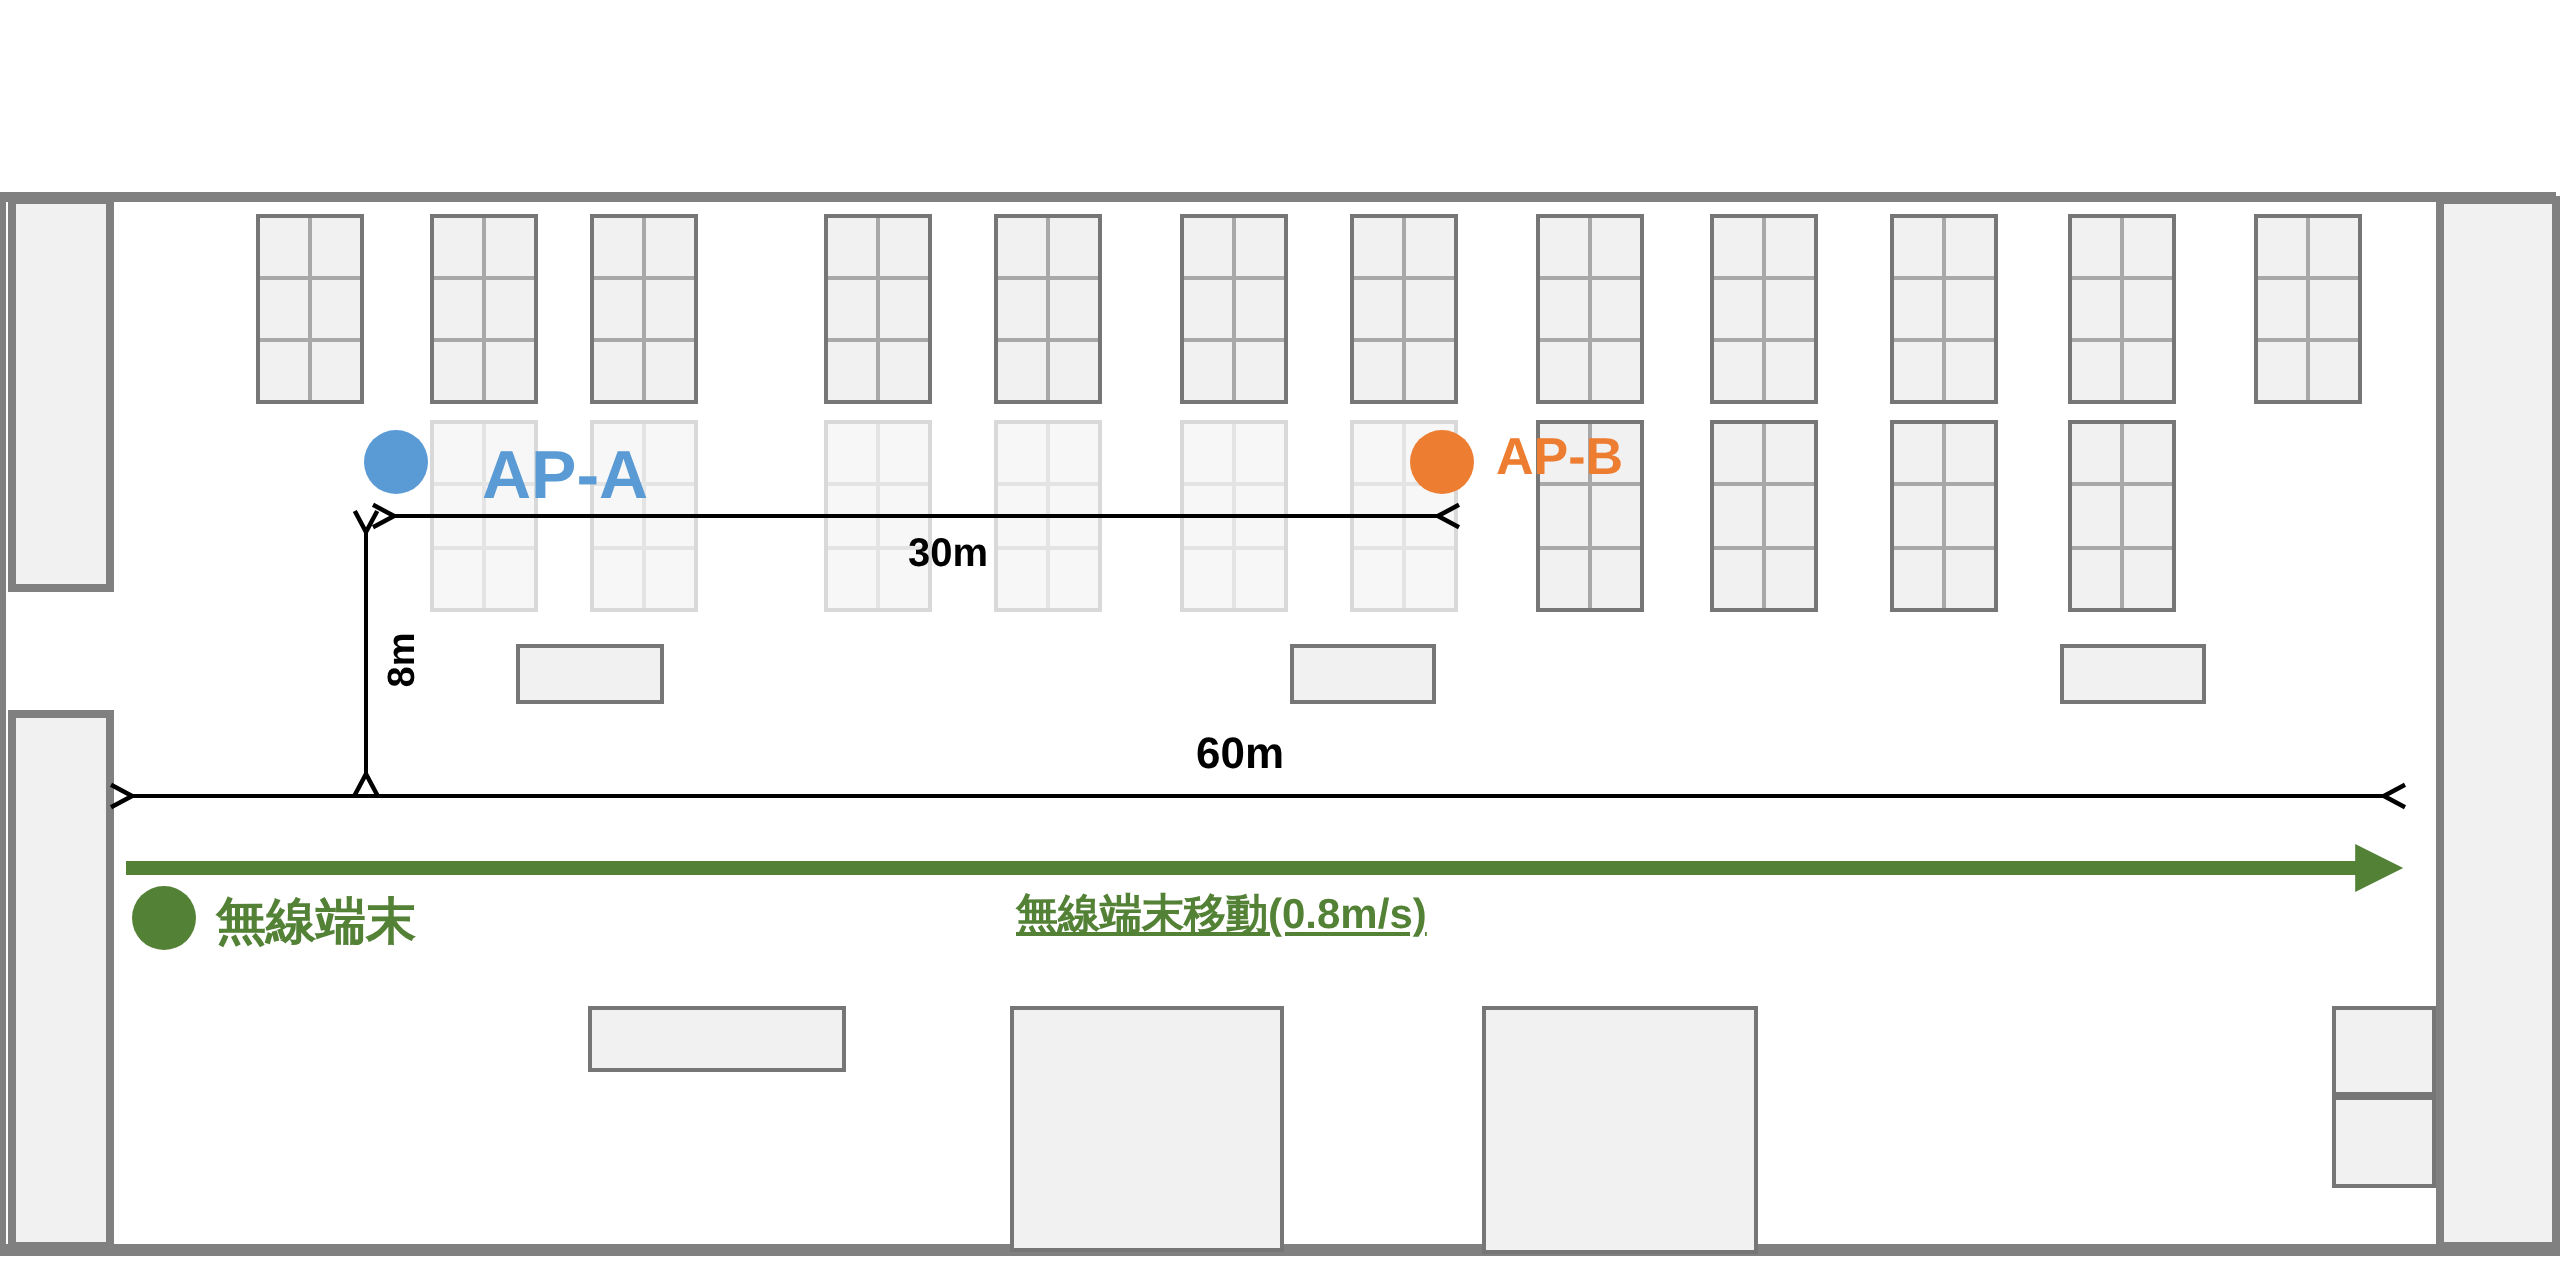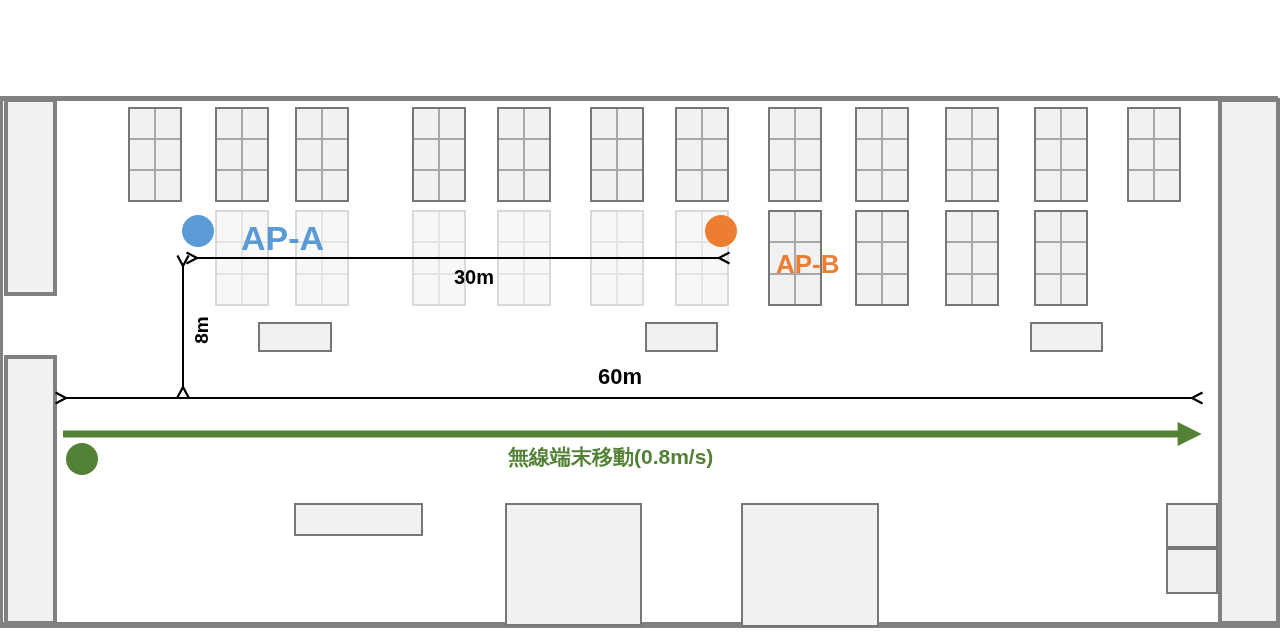--- a/index.html
+++ b/index.html
@@ -34,27 +34,27 @@
 
   
   .dot{position:absolute;width:32px;height:32px;border-radius:50%;}
   .dot.a{left:182px;top:215px;background:var(--ap-a);}
   .dot.b{left:705px;top:215px;background:var(--ap-b);}
   .dot.t{left:66px;top:443px;background:var(--terminal);}
 
   
   .lbl{position:absolute;font-weight:bold;white-space:nowrap;}
   .lbl.ap-a{left:222px;top:219px;font-size:34px;color:var(--ap-a);margin-left:19px;}
-  .lbl.ap-b{left:776px;top:213px;font-size:26px;color:var(--ap-b);margin-top:36px;}
+  .lbl.ap-b{left:748px;top:213px;font-size:26px;color:var(--ap-b);}
   .lbl.m30{left:434px;top:266px;width:60px;text-align:right;font-size:20px;color:#000;}
   .lbl.m60{left:590px;top:364px;width:60px;text-align:center;font-size:22px;color:#000;}
   .lbl.m8{left:172px;top:315px;width:60px;height:30px;line-height:30px;text-align:center;
           font-size:19px;color:#000;transform:rotate(-90deg);}
   .lbl.terminal{left:108px;top:444px;font-size:25px;color:var(--terminal);}
-  .lbl.movement{left:508px;top:443px;font-size:21px;color:var(--terminal);}
+  .lbl.movement{left:508px;top:443px;font-size:21px;color:var(--terminal);text-decoration:underline;}
 
   svg.overlay{position:absolute;left:0;top:0;width:1280px;height:635px;pointer-events:none;}
 </style>
 </head>
 <body>
 
 <div class="stage">
 
 
   <div class="wall top"></div>
@@ -264,19 +264,20 @@
     <line x1="183" y1="266" x2="183" y2="387" stroke="var(--arrow)" stroke-width="2" marker-start="url(#chev)" marker-end="url(#chev)"></line>
     <line x1="66" y1="398" x2="1192" y2="398" stroke="var(--arrow)" stroke-width="2" marker-start="url(#chev)" marker-end="url(#chev)"></line>
     <line x1="63" y1="434" x2="1180" y2="434" stroke="var(--terminal)" stroke-width="7" marker-end="url(#greenhead)"></line>
   </svg>
 
   <div class="dot a"></div>
   <div class="lbl ap-a">AP-A</div>
   <div class="dot b"></div>
   <div class="lbl ap-b">AP-B</div>
   <div class="dot t"></div>
+  <div class="lbl terminal">無線端末</div>
   <div class="lbl movement">無線端末移動(0.8m/s)</div>
 
   <div class="lbl m30">30m</div>
   <div class="lbl m8">8m</div>
   <div class="lbl m60">60m</div>
 
 </div>
 
 </body></html>

